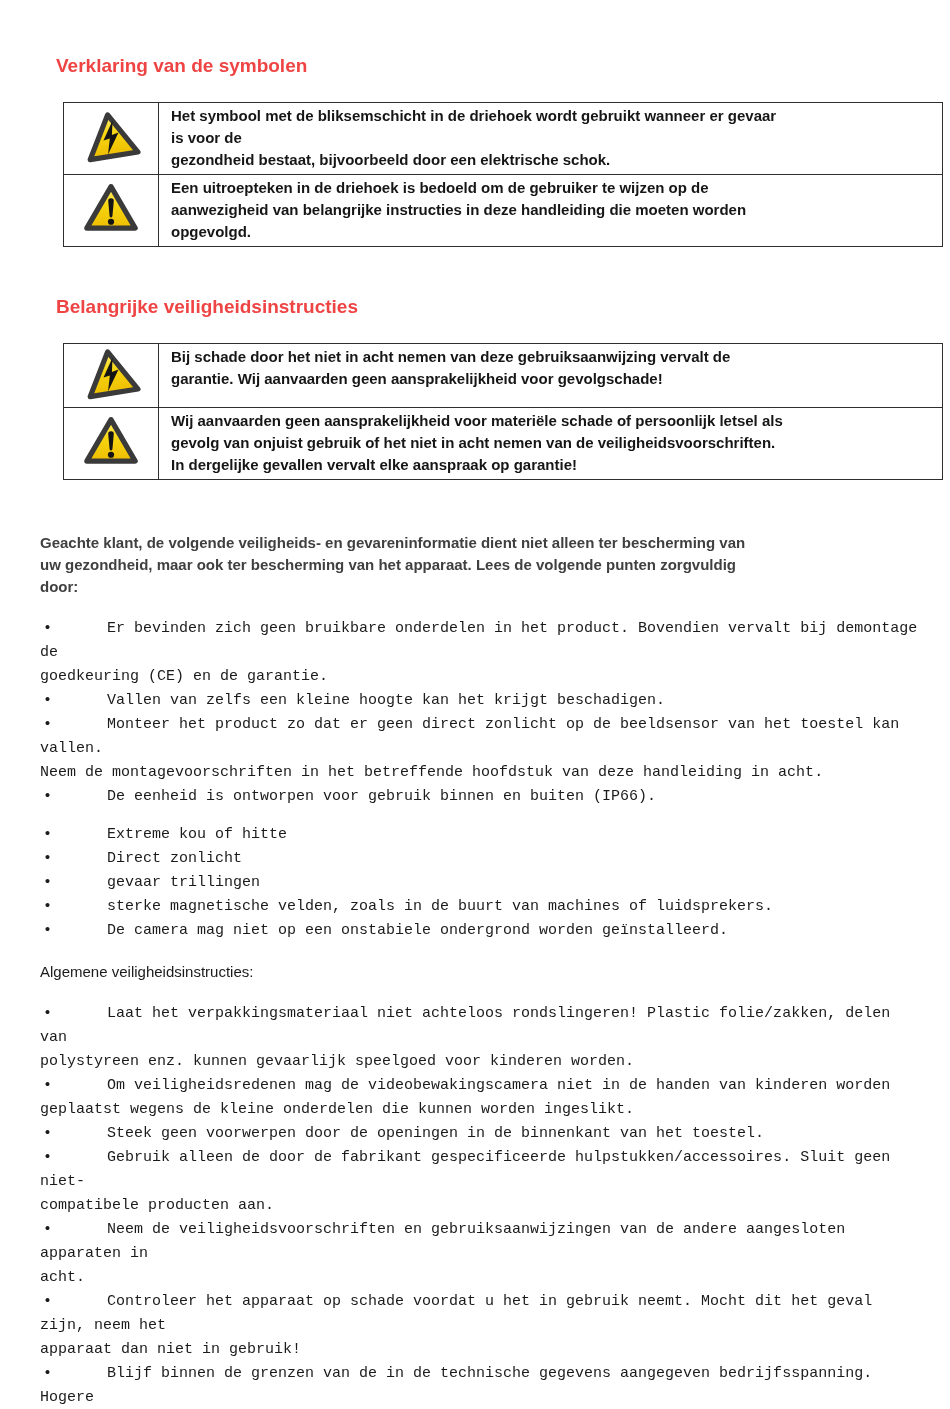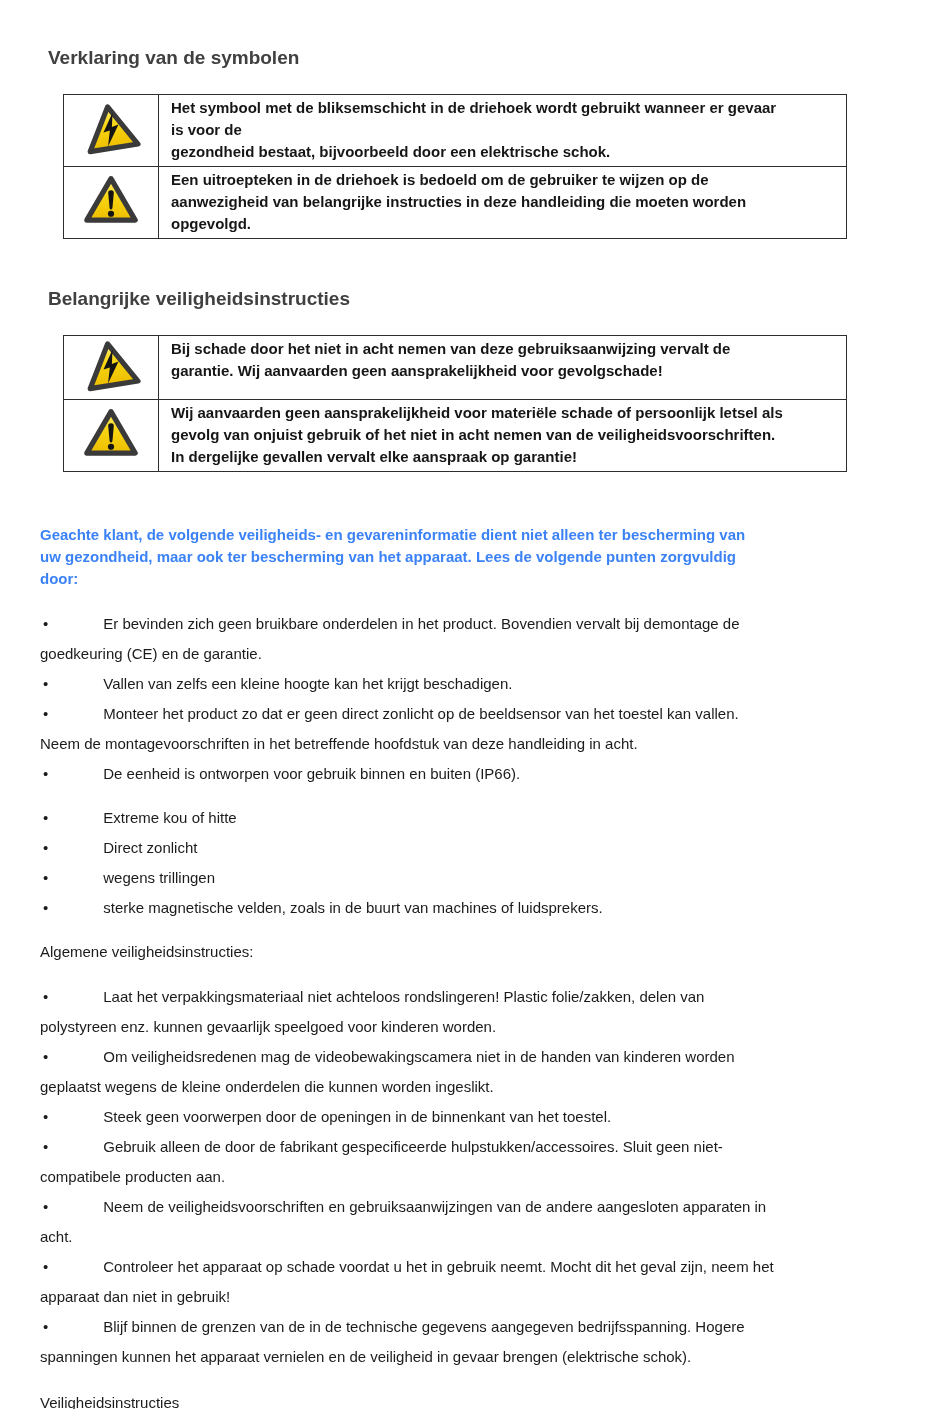--- a/index.html
+++ b/index.html
@@ -7,55 +7,55 @@
   body {
     width: 950px; height: 1409px;
     background: #ffffff;
     color: #1b1b1b;
     font-family: "Liberation Sans", sans-serif;
     overflow: hidden;
   }
   .page { padding: 38px 28px 0 40px; }
 
   .heading {
-    font-size: 19px; line-height: 24px; font-weight: bold; margin: 8px;
-    color: #404040;
+    font-size: 19px; line-height: 24px; font-weight: bold; margin: 16px;
+    color: #ef4444;
   }
   .heading.second { margin-top: 48px; }
 
   table.warn-table {
     border-collapse: collapse;
-    width: 784px;
+    width: 880px;
     margin: 24px 0 0 23px;
     table-layout: fixed;
   }
   table.warn-table td { border: 1.6px solid #2e2e2e; }
   td.icon-cell {
     width: 95px; text-align: center; vertical-align: middle; padding: 3px 0;
   }
   td.text-cell {
     font-weight: bold; font-size: 15px; line-height: 22px;
     vertical-align: top; padding: 2px 10px 3px 12px;
     white-space: pre-line; color: #161616;
   }
 
   .icon { display: inline-block; width: 58px; height: 53px; }
   .icon svg { display: block; width: 58px; height: 53px; }
   .icon.tilt { transform: rotate(-9deg); }
 
   .para-bold {
     font-size: 15px; line-height: 22px; font-weight: bold;
-    white-space: pre-line; margin: 52px 0 0 0; color: #3b82f6;
+    white-space: pre-line; margin: 52px 0 0 0; color: #404040;
   }
   .para {
     font-size: 15px; line-height: 22px; white-space: pre-line; margin: 18px 0 0 0;
   }
   .blist { margin-top: 19px; }
   .blist.tight { margin-top: 14px; }
-  .li { font-size: 15px; line-height: 30px; }
+  .li { font-size: 15px; line-height: 24px; font-family: Liberation Mono, monospace; }
   .li .blt { display: inline-block; margin-left: 3px; }
   .li .gap { display: inline-block; width: 55px; }
   .li .txt { white-space: pre-line; }
 
   .footer-label {
     font-size: 15px; font-weight: normal; line-height: 22px; margin-top: 20px;
   }
   .page-number {
     width: 950px; margin-left: -40px; text-align: center;
     font-size: 15px; line-height: 22px; margin-top: 7px;
@@ -153,22 +153,23 @@
     <div class="li"><span class="blt">•</span><span class="gap"></span><span class="txt">Vallen van zelfs een kleine hoogte kan het krijgt beschadigen.</span></div>
     <div class="li"><span class="blt">•</span><span class="gap"></span><span class="txt">Monteer het product zo dat er geen direct zonlicht op de beeldsensor van het toestel kan vallen.
 Neem de montagevoorschriften in het betreffende hoofdstuk van deze handleiding in acht.</span></div>
     <div class="li"><span class="blt">•</span><span class="gap"></span><span class="txt">De eenheid is ontworpen voor gebruik binnen en buiten (IP66).</span></div>
   </div>
 
 
   <div class="blist tight">
     <div class="li"><span class="blt">•</span><span class="gap"></span><span class="txt">Extreme kou of hitte</span></div>
     <div class="li"><span class="blt">•</span><span class="gap"></span><span class="txt">Direct zonlicht</span></div>
-    <div class="li"><span class="blt">•</span><span class="gap"></span><span class="txt">wegens trillingen</span></div>
+    <div class="li"><span class="blt">•</span><span class="gap"></span><span class="txt">gevaar trillingen</span></div>
     <div class="li"><span class="blt">•</span><span class="gap"></span><span class="txt">sterke magnetische velden, zoals in de buurt van machines of luidsprekers.</span></div>
+    <div class="li"><span class="blt">•</span><span class="gap"></span><span class="txt">De camera mag niet op een onstabiele ondergrond worden geïnstalleerd.</span></div>
   </div>
 
   <div class="para">Algemene veiligheidsinstructies:</div>
 
   <div class="blist">
     <div class="li"><span class="blt">•</span><span class="gap"></span><span class="txt">Laat het verpakkingsmateriaal niet achteloos rondslingeren! Plastic folie/zakken, delen van
 polystyreen enz. kunnen gevaarlijk speelgoed voor kinderen worden.</span></div>
     <div class="li"><span class="blt">•</span><span class="gap"></span><span class="txt">Om veiligheidsredenen mag de videobewakingscamera niet in de handen van kinderen worden
 geplaatst wegens de kleine onderdelen die kunnen worden ingeslikt.</span></div>
     <div class="li"><span class="blt">•</span><span class="gap"></span><span class="txt">Steek geen voorwerpen door de openingen in de binnenkant van het toestel.</span></div>

